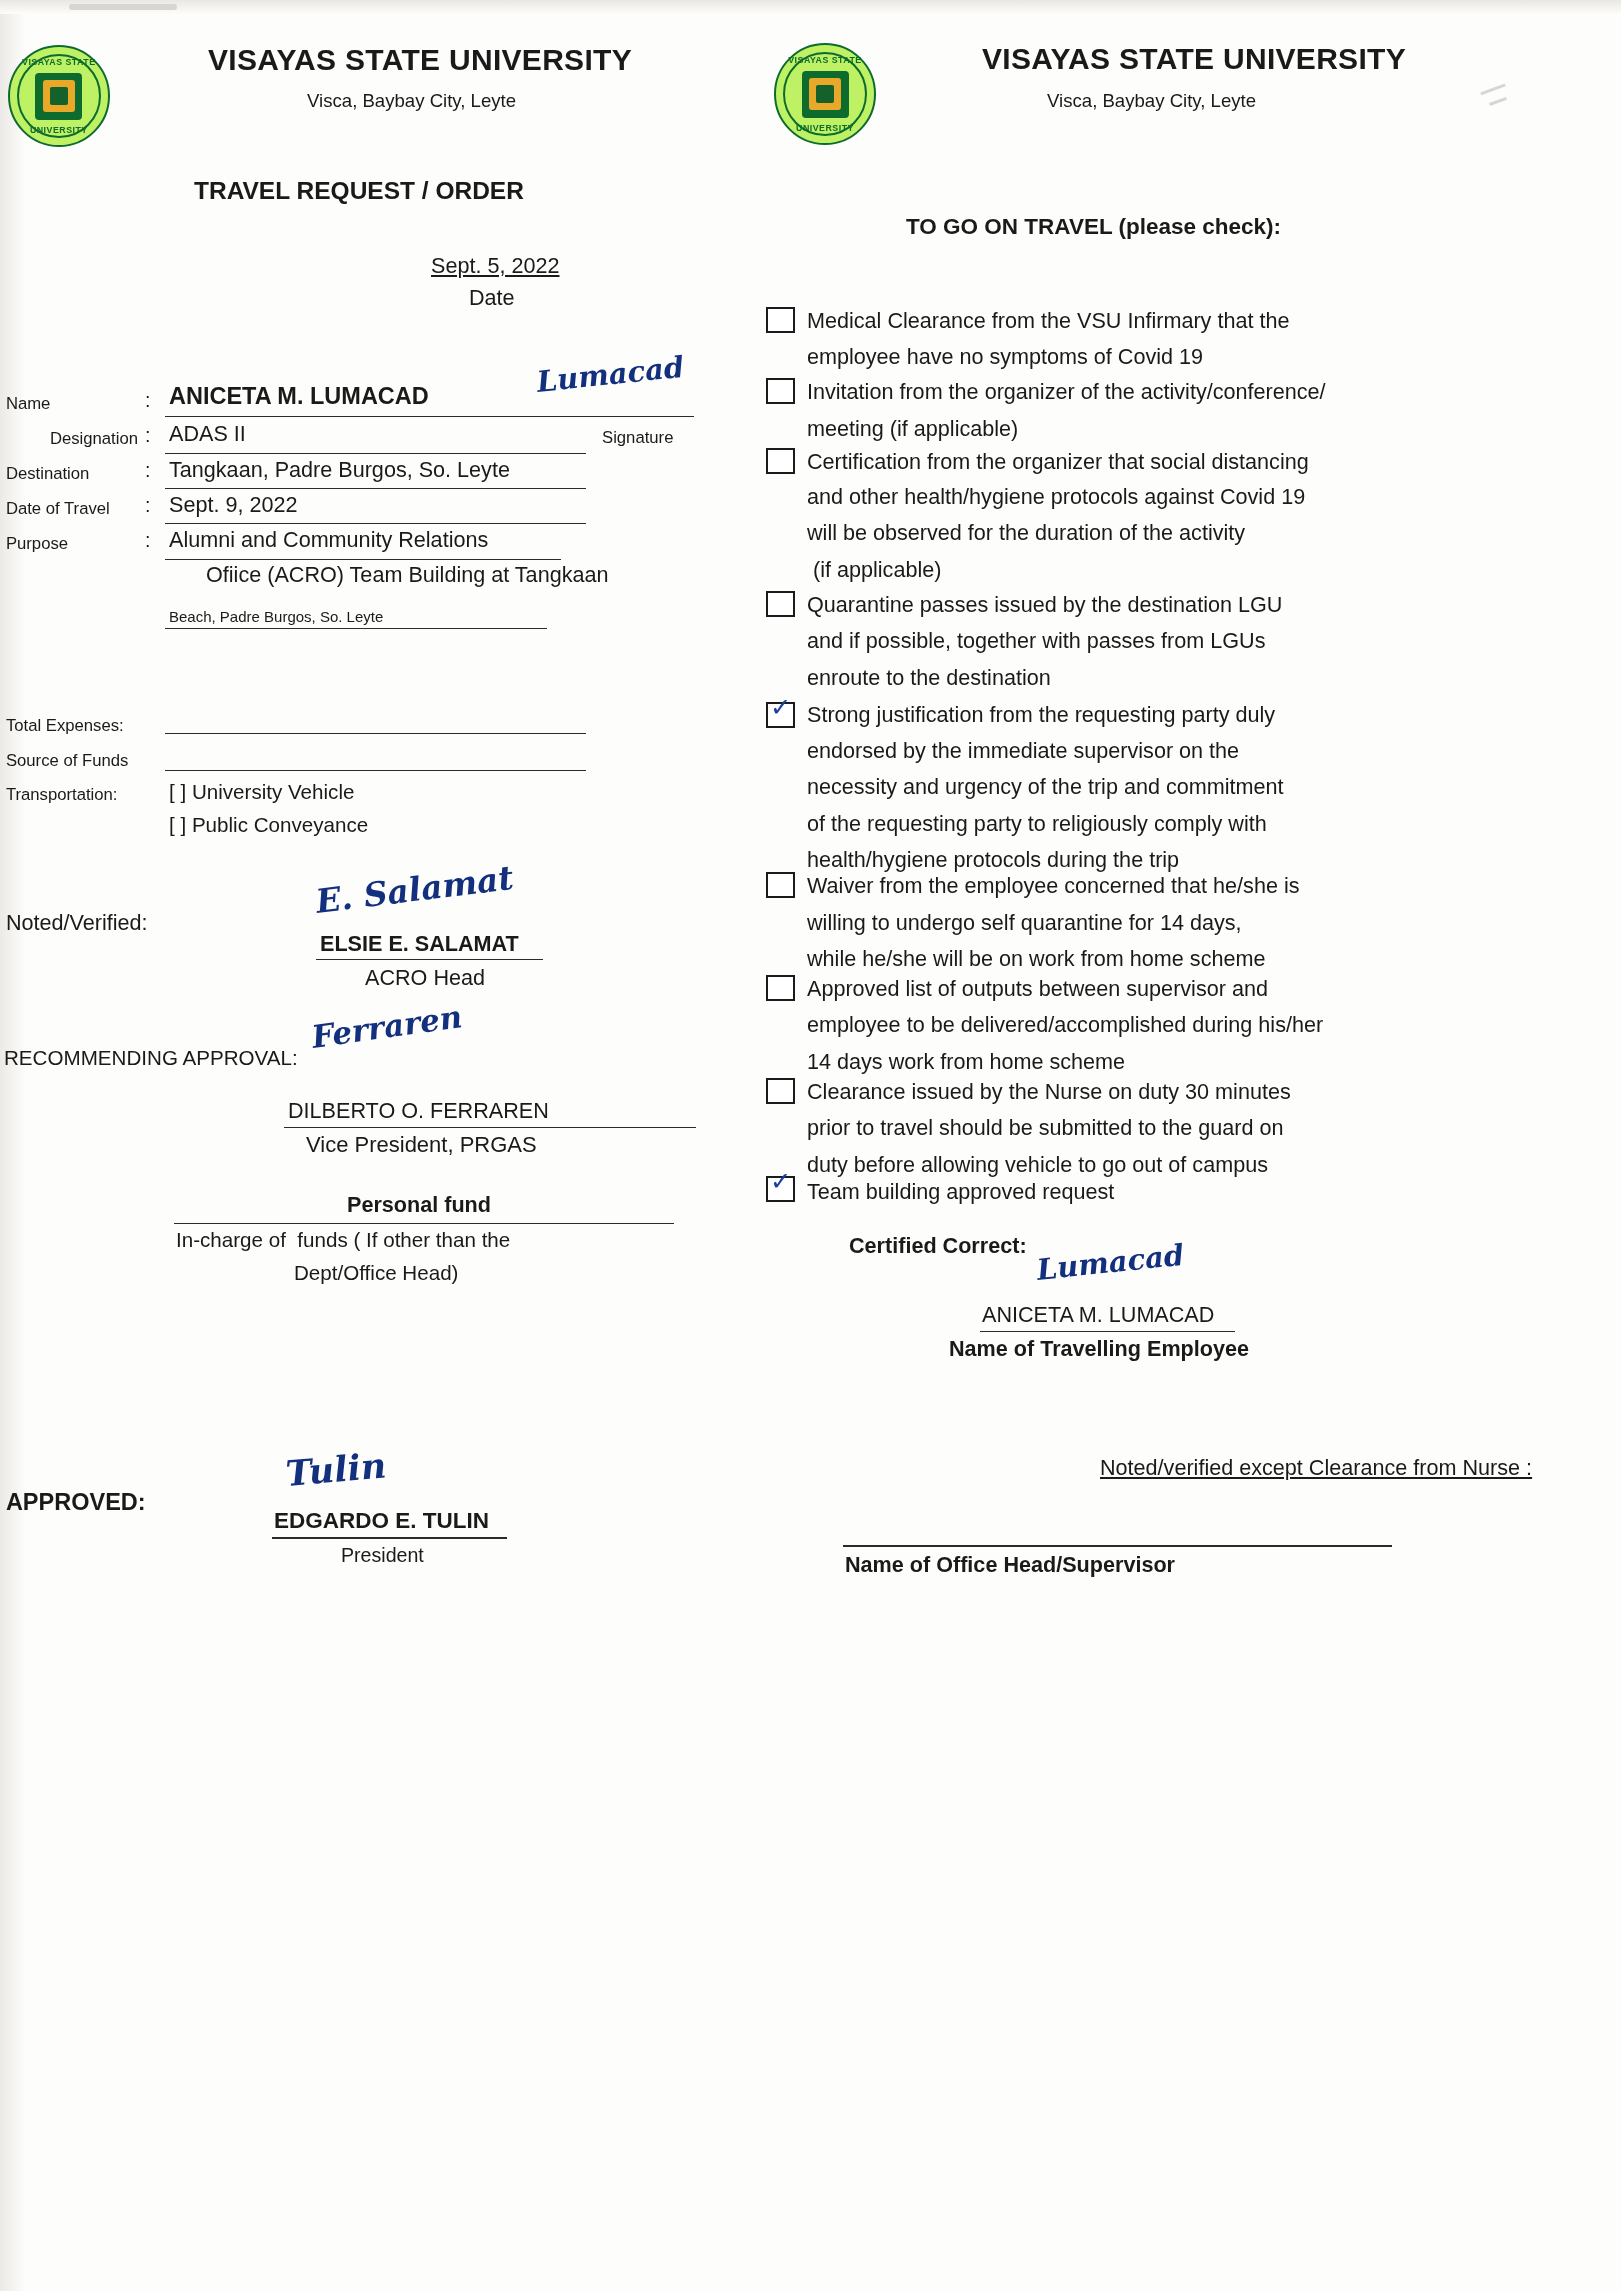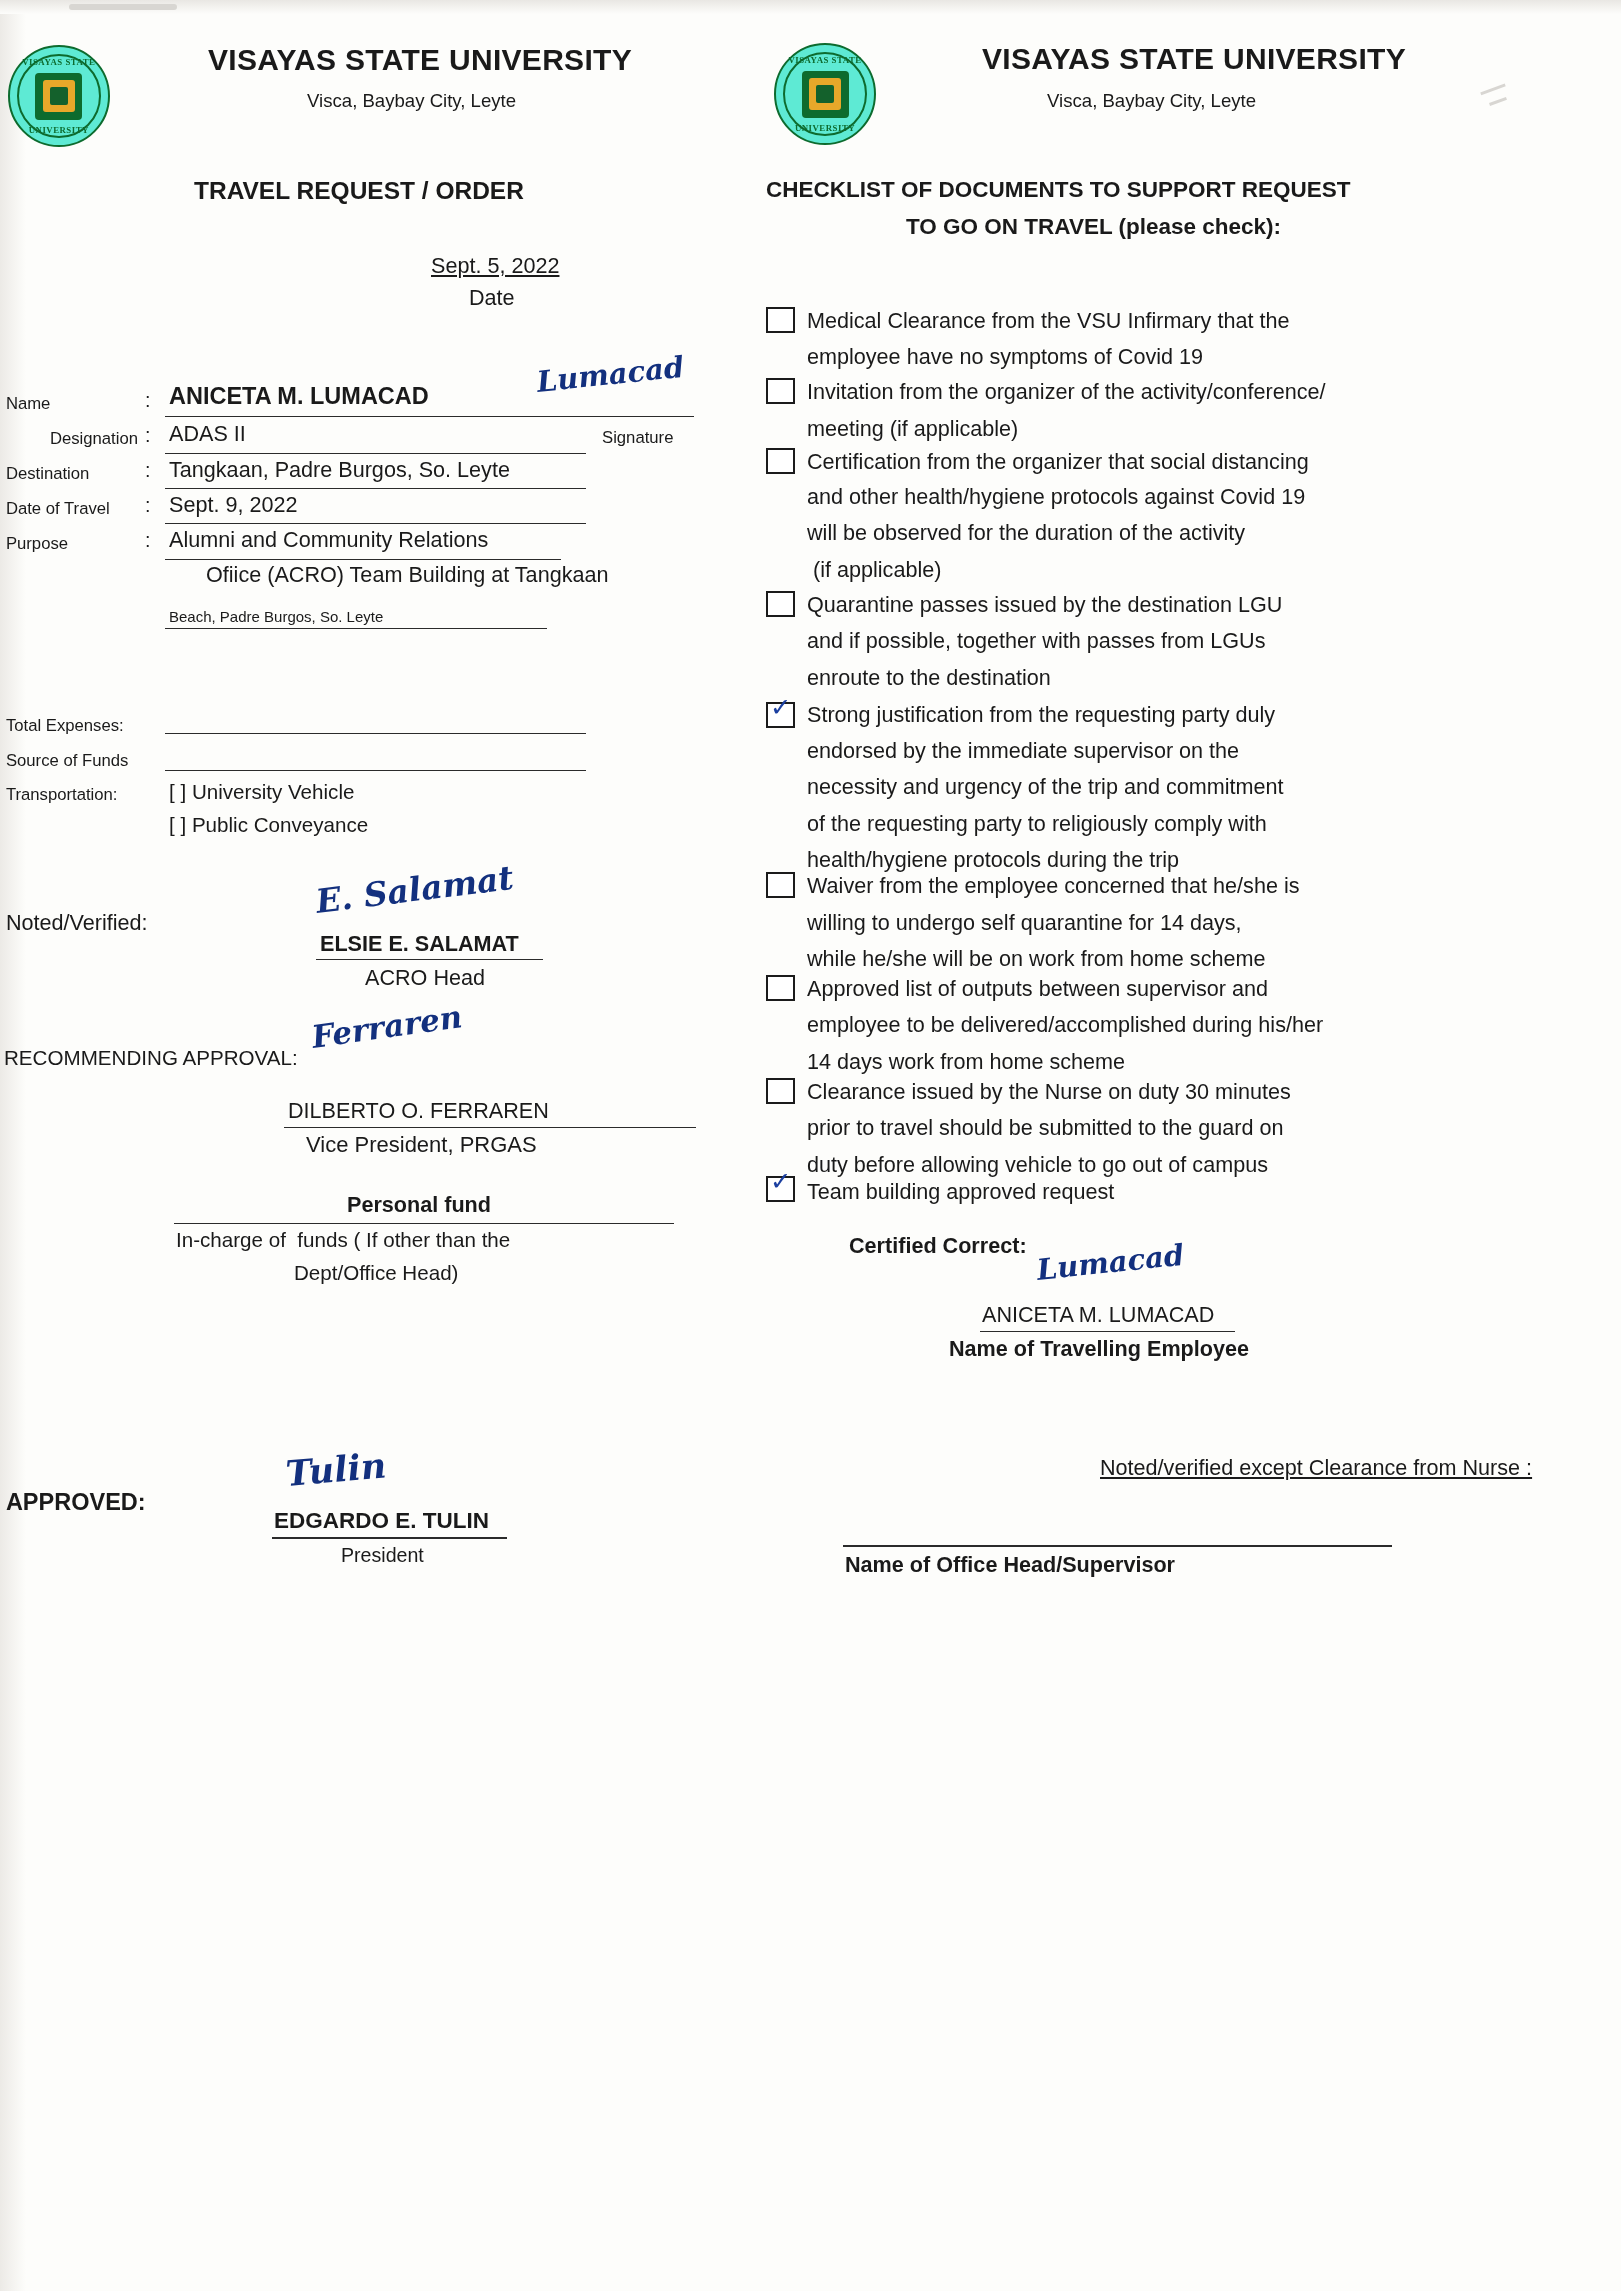--- a/index.html
+++ b/index.html
@@ -38,23 +38,22 @@
     background: #d8d6d2;
   }
 
   
   .seal {
     position: absolute;
     width: 102px;
     height: 102px;
     border-radius: 50%;
     border: 2.9px solid #0d6b2e;
-    background: #5eead4;
+    background: #bef264;
     box-sizing: border-box;
-    font-family: Liberation Serif, serif;
   }
   .seal .ring2 {
     position: absolute;
     inset: 6.9px;
     border-radius: 50%;
     border: 2px solid #0d6b2e;
   }
   .seal .inner {
     position: absolute;
     inset: 25.5px;
@@ -226,21 +225,20 @@
     <div class="txt-top">VISAYAS STATE</div>
     <div class="inner"></div>
     <div class="inner2"></div>
     <div class="inner3"></div>
     <div class="txt-bot">UNIVERSITY</div>
   </div>
 
   <div class="t b" style="left:982px; top:41px; font-size:30px; letter-spacing:0.3px;">VISAYAS STATE UNIVERSITY</div>
   <div class="t" style="left:1047px; top:90px; font-size:18.6px;">Visca, Baybay City, Leyte</div>
 
-  <div class="t b" style="left:766px; top:176px; font-size:22.5px;">CHECKLIST OF DOCUMENTS TO SUPPORT REQUEST</div>
   <div class="t b" style="left:906px; top:213px; font-size:22.5px;">TO GO ON TRAVEL (please check):</div>
 
   <div class="chk" style="left:766px; top:307px;"></div>
   <div class="t" style="left:807px; top:308px; font-size:21.6px;">Medical Clearance from the VSU Infirmary that the</div>
   <div class="t" style="left:807px; top:344px; font-size:21.6px;">employee have no symptoms of Covid 19</div>
 
   <div class="chk" style="left:766px; top:378px;"></div>
   <div class="t" style="left:807px; top:379px; font-size:21.6px;">Invitation from the organizer of the activity/conference/</div>
   <div class="t" style="left:807px; top:416px; font-size:21.6px;">meeting (if applicable)</div>
 

